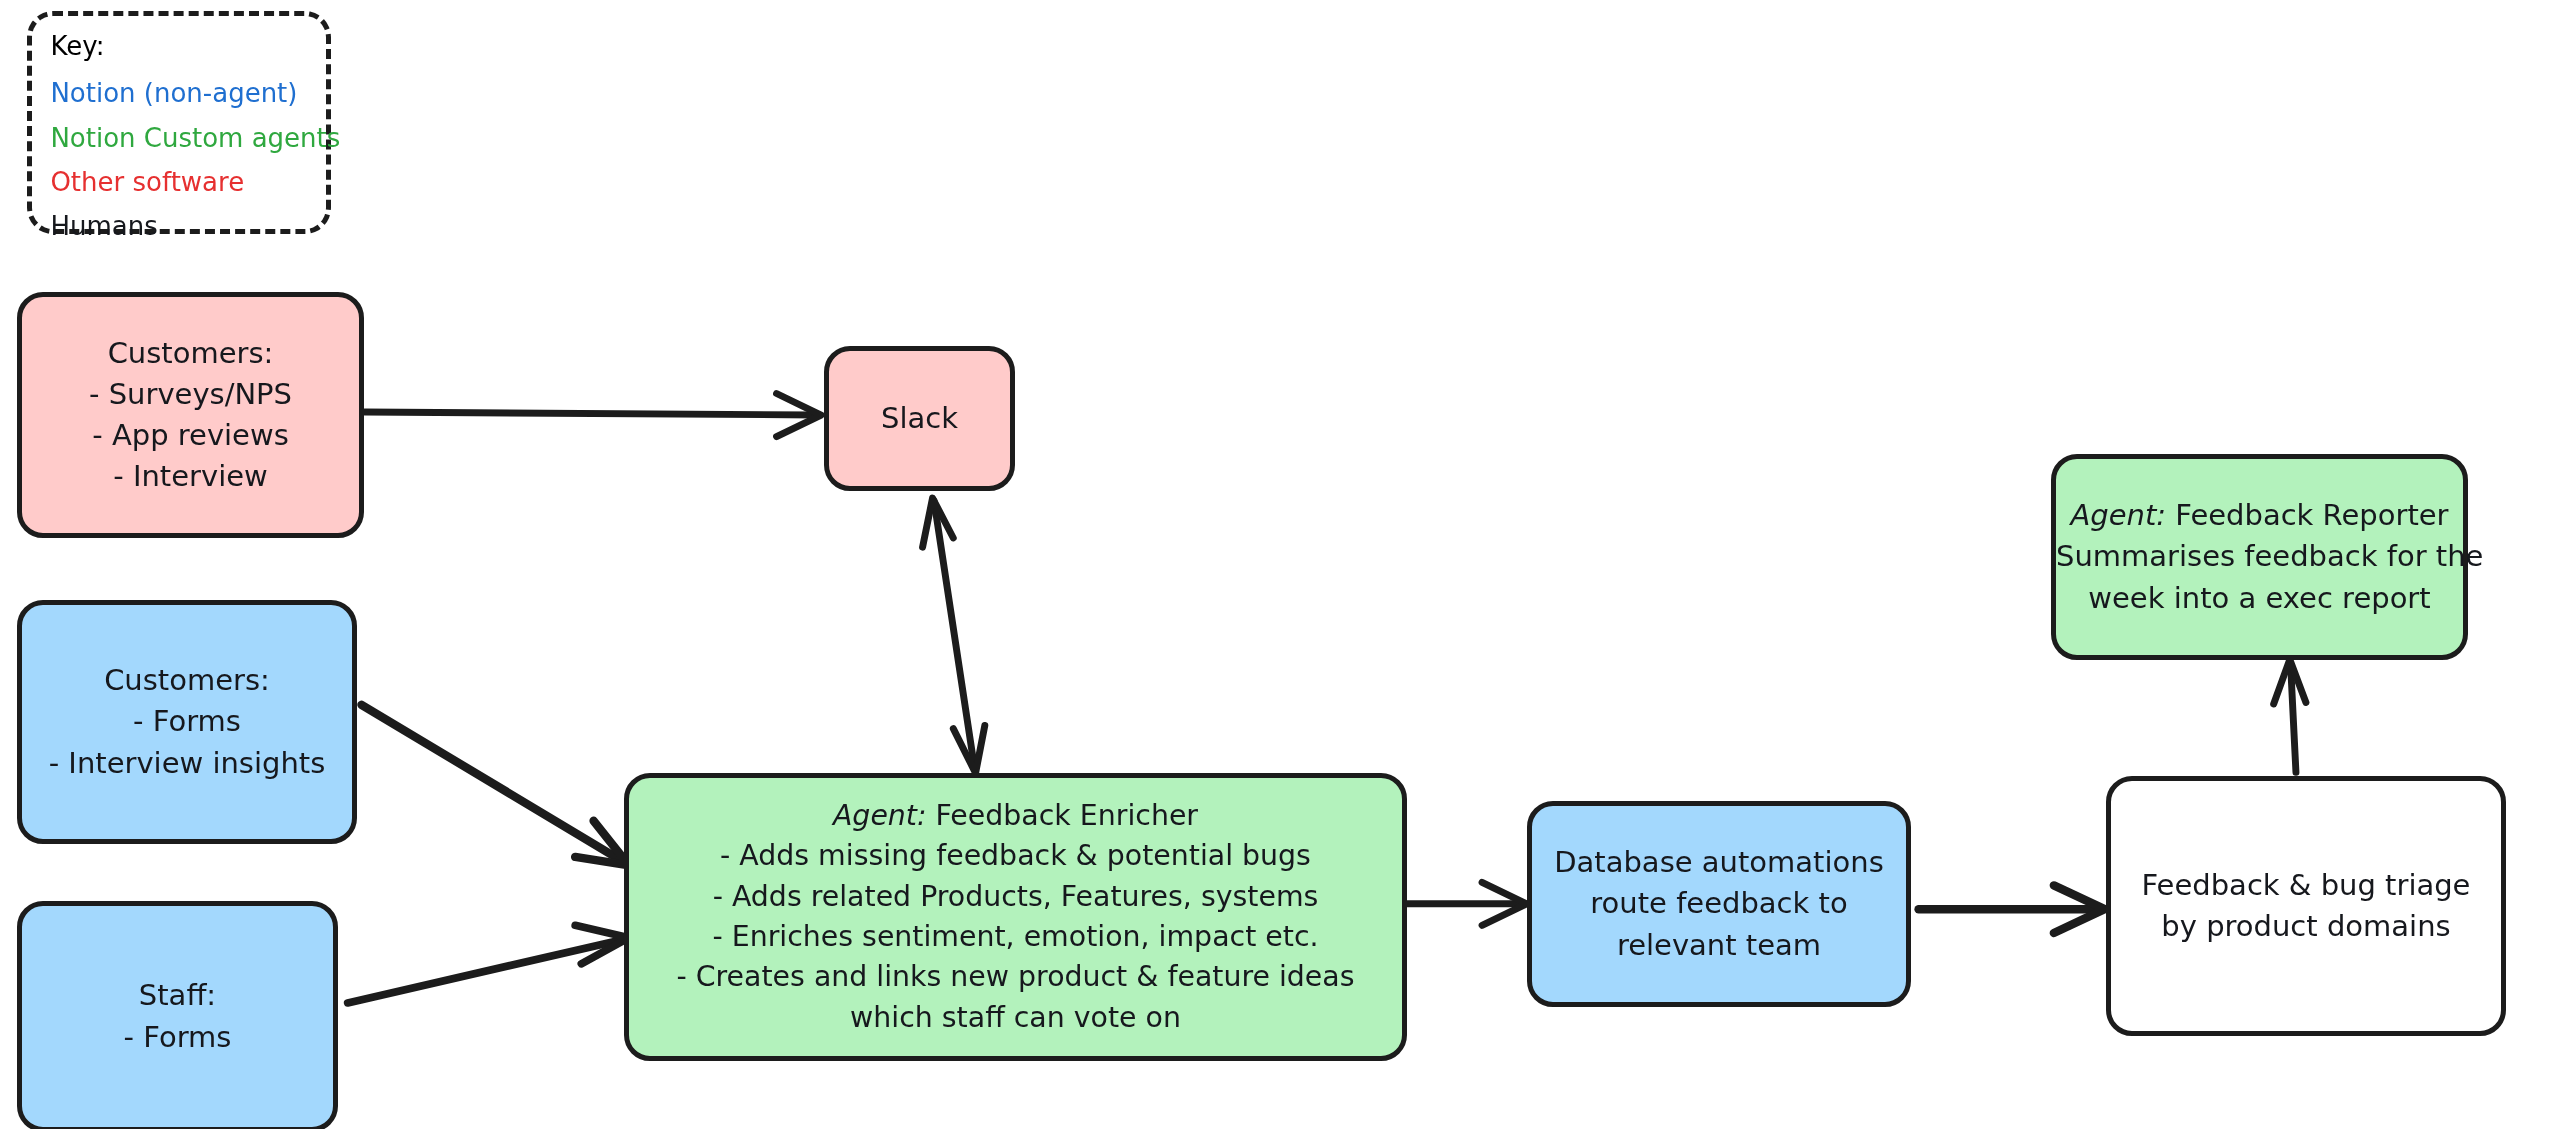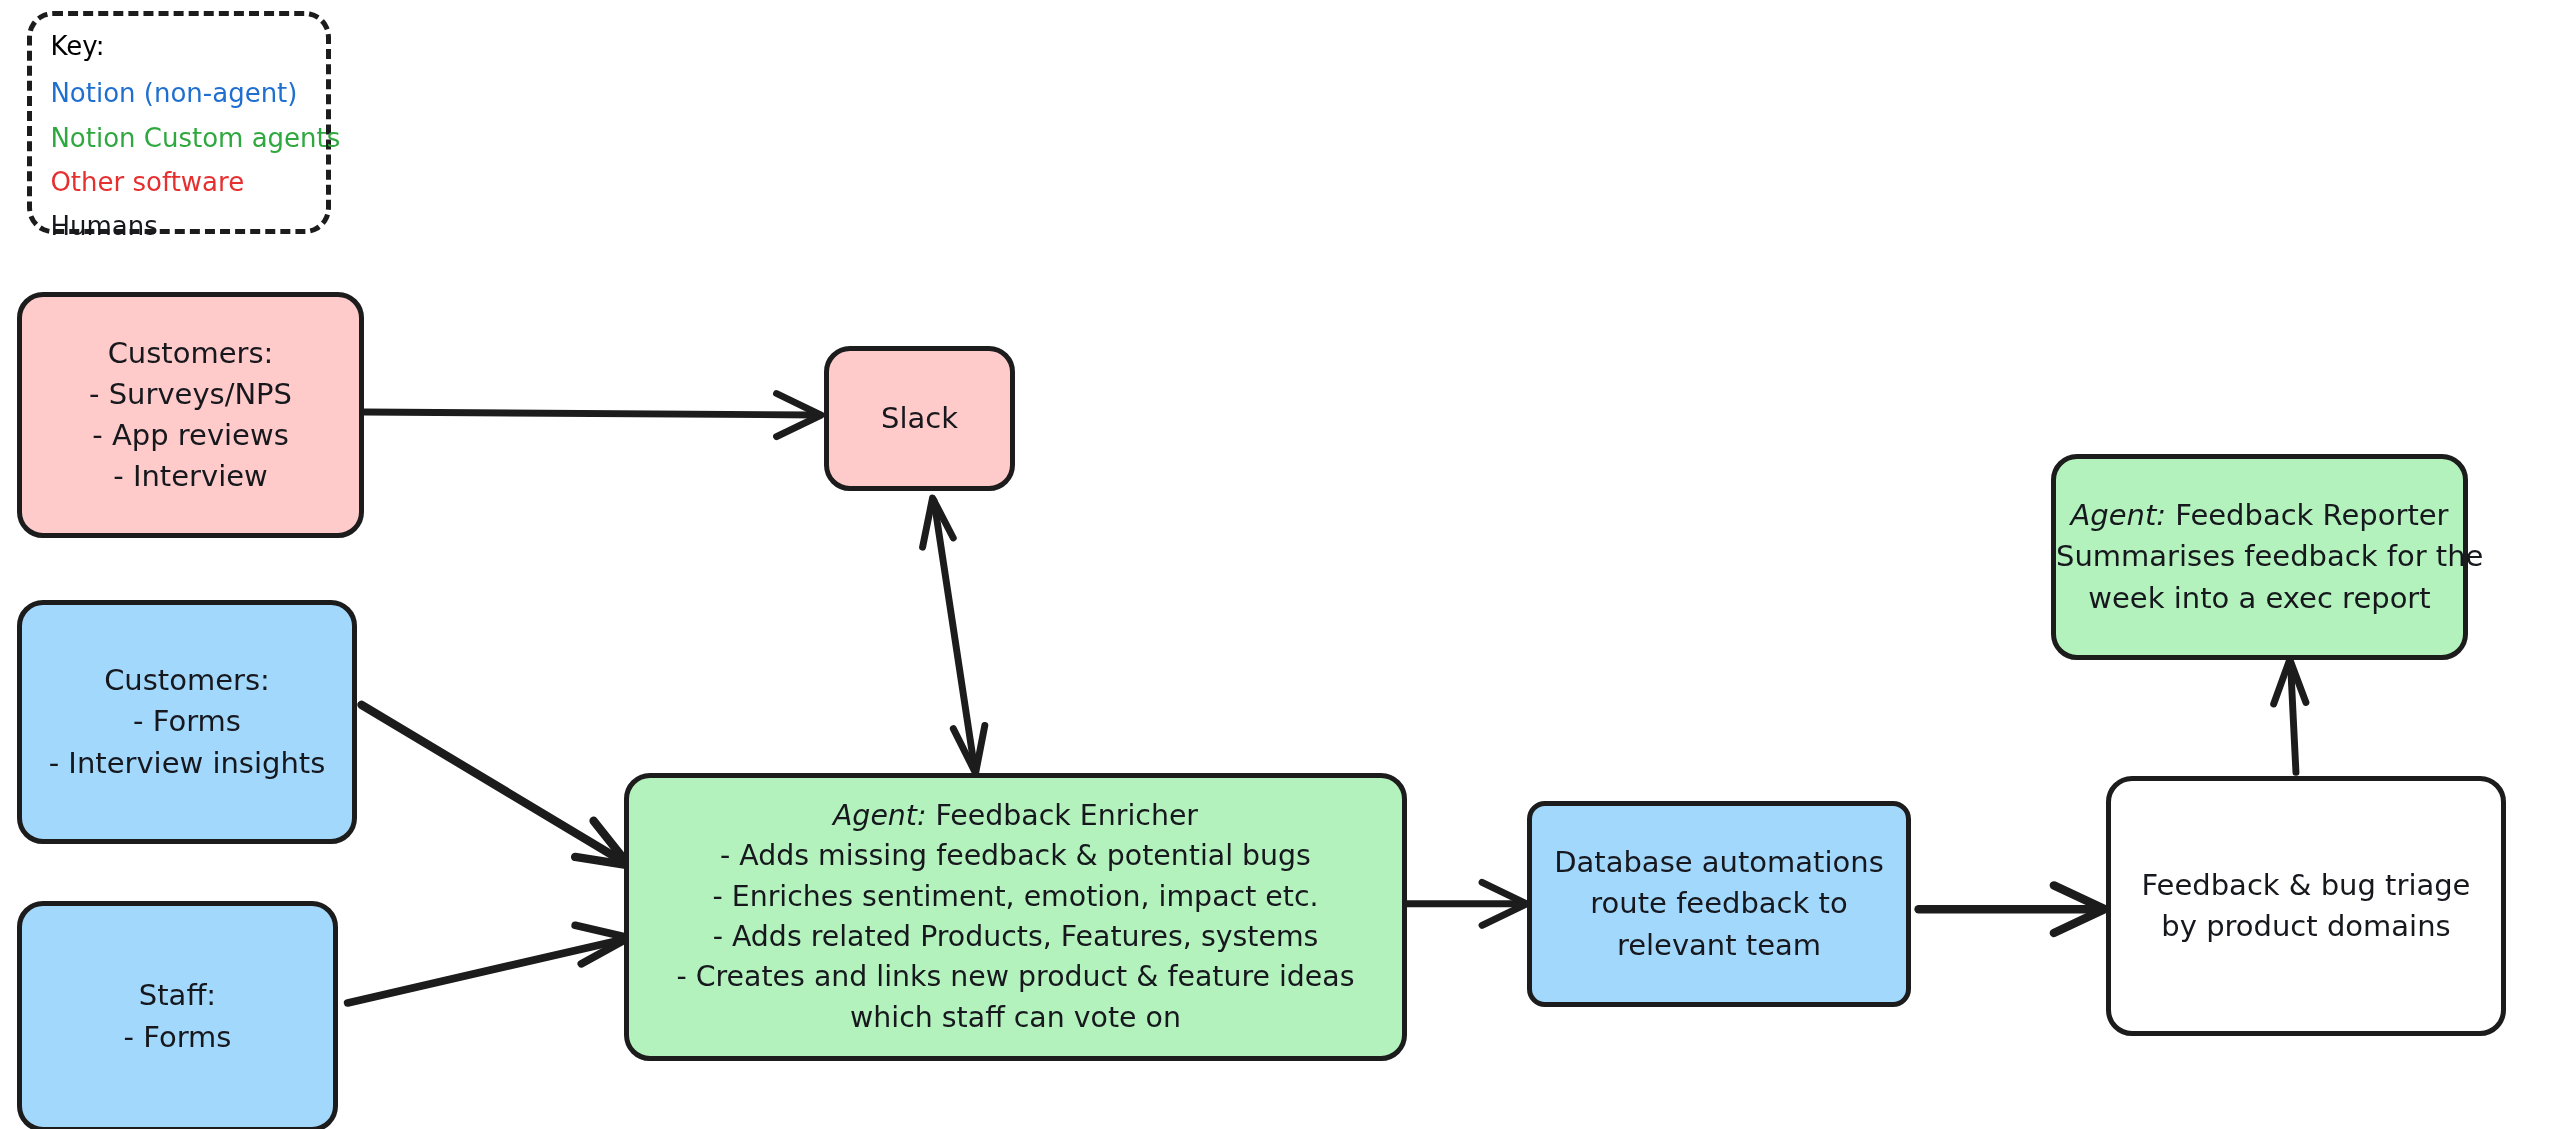--- a/index.html
+++ b/index.html
@@ -163,28 +163,28 @@
     <div class="lines">
       <span class="line">Staff:</span>
       <span class="line">- Forms</span>
     </div>
   </div>
 
   <div class="node fill-green" style="left:624px; top:773px; width:783px; height:288px; font-size:28.4px;">
     <div class="lines">
       <span class="line"><em class="italic-lead">Agent:</em><span> Feedback Enricher</span></span>
       <span class="line">- Adds missing feedback &amp; potential bugs</span>
+      <span class="line">- Adds related Products, Features, systems</span>
       <span class="line">- Enriches sentiment, emotion, impact etc.</span>
-      <span class="line">- Adds related Products, Features, systems</span>
       <span class="line">- Creates and links new product &amp; feature ideas</span>
       <span class="line">which staff can vote on</span>
     </div>
   </div>
 
-  <div class="node fill-blue" style="left:1527px; top:801px; width:384px; height:206px; font-size:29px;border-radius:18px;">
+  <div class="node fill-blue" style="left:1527px; top:801px; width:384px; height:206px; font-size:29px;">
     <div class="lines">
       <span class="line">Database automations</span>
       <span class="line">route feedback to</span>
       <span class="line">relevant team</span>
     </div>
   </div>
 
   <div class="node fill-white" style="left:2106px; top:776px; width:400px; height:260px; font-size:29px;">
     <div class="lines">
       <span class="line">Feedback &amp; bug triage</span>

